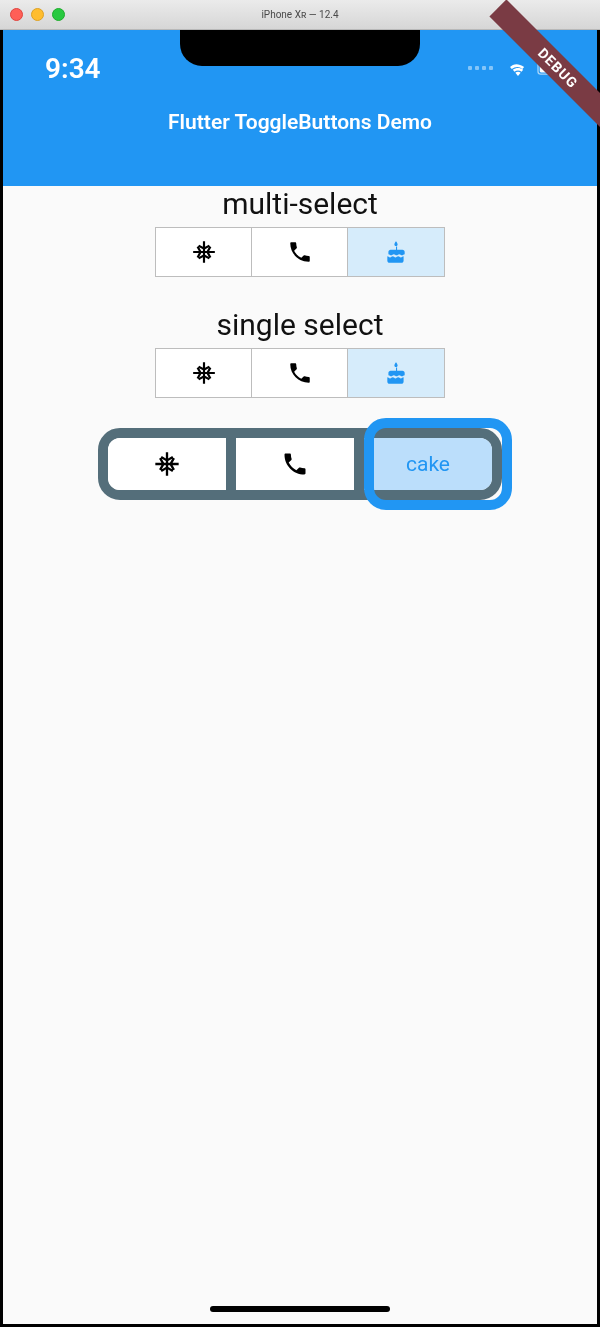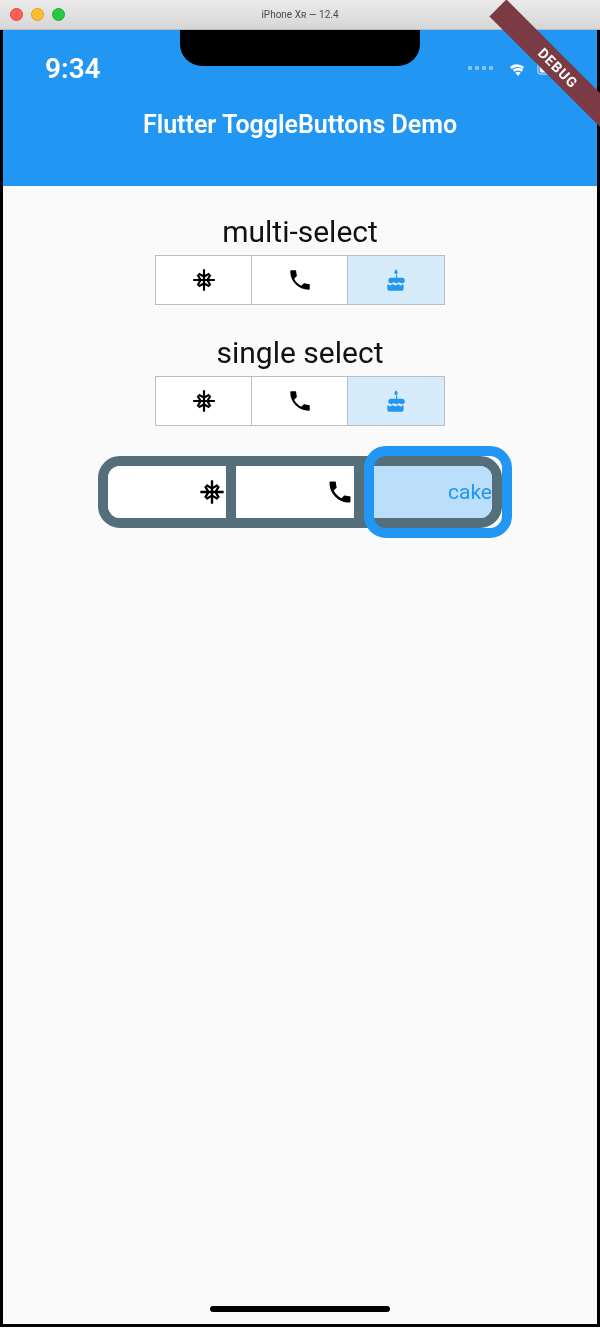--- a/index.html
+++ b/index.html
@@ -78,21 +78,21 @@
   .status-right { display: flex; align-items: center; gap: 8px; }
   .dots {
     display: flex; gap: 3px; margin-right: 6px;
   }
   .dots span {
     width: 4px; height: 4px; background: rgba(255,255,255,0.45); border-radius: 1px;
   }
   .wifi-svg, .batt-svg { display: block; }
   .app-title {
     text-align: center;
-    font-size: 25px;
+    font-size: 21px;
     font-weight: 600;
     padding-top: 22px;
   }
 
   
   .debug-banner {
     position: absolute;
     top: 26px;
     right: -46px;
     width: 170px;
@@ -112,21 +112,20 @@
   }
   .debug-banner { background: #8b4a4a; background: #7f4a42; background: #7a3f3a;}
   .debug-banner { background: #8b4b4b; }
   .debug-banner { background: #7a3f3f; }
   .debug-banner { background: #8a4a4a; }
   .debug-banner { background: #7c3d3d; }
   .debug-banner { background: #7a3b44; }
 
   
   .content {
-    padding-top: 28px;
     text-align: center;
   }
   .section-label {
     font-size: 30px;
     color: #111;
     font-weight: 400;
     margin-bottom: 6px;
   }
   .section { margin-bottom: 30px; }
 
@@ -157,21 +156,21 @@
     display: inline-flex;
     border: 10px solid #546e7a;
     border-radius: 22px;
     overflow: hidden;
   }
   .fancy-btn {
     width: 128px;
     height: 52px;
     display: flex;
     align-items: center;
-    justify-content: flex-end;
+    justify-content: center;
     border-right: 10px solid #546e7a;
     background: #fff;
     font-size: 21px;
     font-weight: 400;
   }
   .fancy-btn:last-child { border-right: none; }
   .fancy-btn.selected {
     background: #bbdefb;
     border-right: none;
     position: relative;

